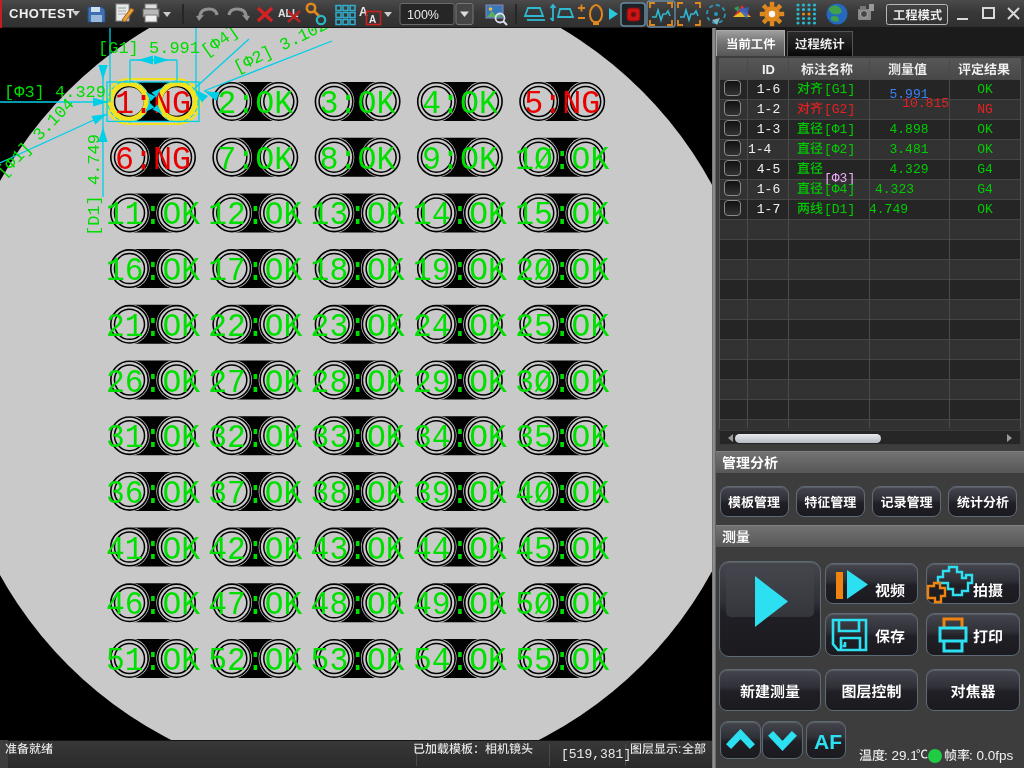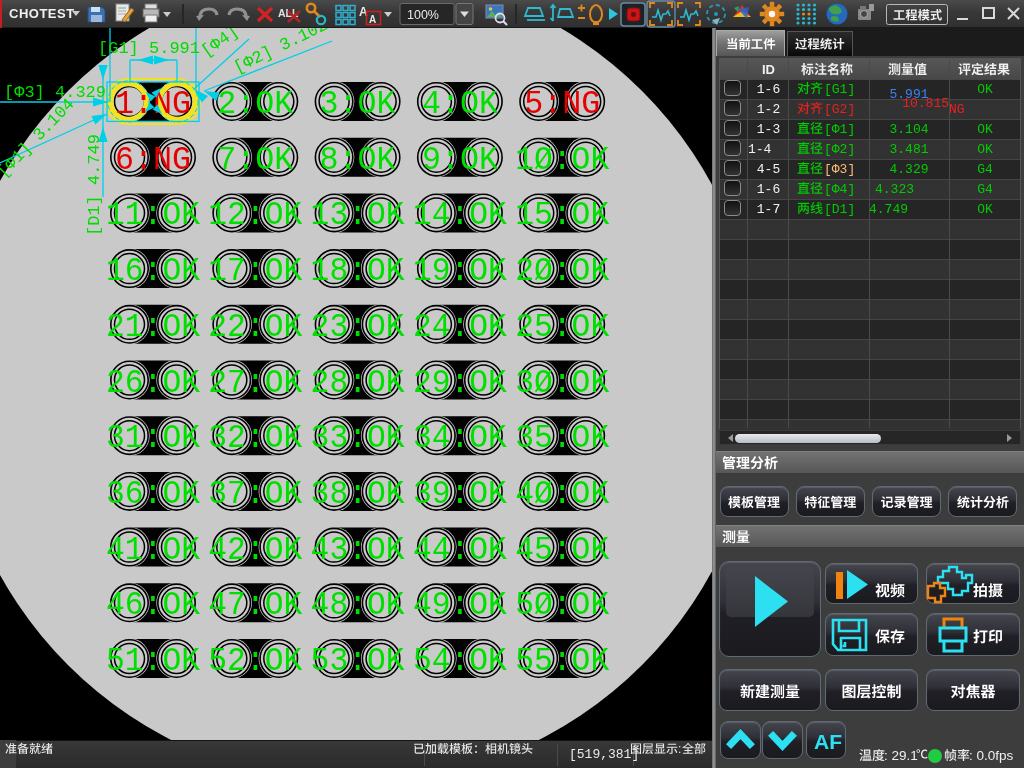--- a/index.html
+++ b/index.html
@@ -815,21 +815,21 @@
     <path d="M162.0 86.0 L157.4 76.5 L152.5 81.4 Z" fill="#00cfe8"></path>
     <g font-family="Liberation Mono" font-size="17" fill="#00dc00">
       <text x="98" y="25">[G1] 5.991</text>
       <text x="4" y="69">[Φ3] 4.329</text>
       <text transform="translate(206,29) rotate(-35)" font-size="17" x="0" y="0">[Φ4]</text>
       <text transform="translate(237,45) rotate(-26)" font-size="17" x="0" y="0">[Φ2] 3.102</text>
       <text transform="translate(4,150) rotate(-46)" x="0" y="0">[Φ1] 3.104</text>
       <text transform="translate(99,208) rotate(-90)" x="0" y="0">[D1] 4.749</text>
     </g>
   </svg>
-<div style="position:absolute;left:16px;top:740px;width:712px;height:28px;background:linear-gradient(#383838,#2a2a2a);border-top:1px solid #141414">
+<div style="position:absolute;left:8px;top:740px;width:712px;height:28px;background:linear-gradient(#383838,#2a2a2a);border-top:1px solid #141414">
     <div style="position:absolute;left:408px;top:3px;width:1px;height:22px;background:#1c1c1c;border-right:1px solid #4a4a4a"></div>
     <div style="position:absolute;left:541px;top:3px;width:1px;height:22px;background:#1c1c1c;border-right:1px solid #4a4a4a"></div>
     <div style="position:absolute;left:617px;top:3px;width:1px;height:22px;background:#1c1c1c;border-right:1px solid #4a4a4a"></div>
     <div style="position:absolute;left:708px;top:3px;width:1px;height:22px;background:#1c1c1c"></div>
     <div style="position:absolute;left:553px;top:6px;font:13px 'Liberation Mono',monospace;color:#e8e8e8">[519,381]</div>
   </div>
 <div style="position:absolute;left:678px;top:742px;font:12px 'Liberation Sans';color:#e8e8e8">:</div>
 <div style="position:absolute;left:712px;top:28px;width:4px;height:740px;background:linear-gradient(90deg,#6a6a6a,#9a9a9a,#565656)"></div>
 <div style="position:absolute;left:716px;top:28px;width:308px;height:740px;background:#3d3d3d"></div>
 <div style="position:absolute;left:716px;top:28px;width:308px;height:28px;background:#1b1b1b"></div>
@@ -860,31 +860,31 @@
     <div style="position:absolute;left:149px;top:0;width:1px;height:100%;background:#4a4a4a"></div>
     <div style="position:absolute;left:229px;top:0;width:1px;height:100%;background:#4a4a4a"></div>
     <div style="position:absolute;left:28px;top:3px;width:41px;text-align:center;font:bold 13px 'Liberation Sans';color:#f0f0f0">ID</div>
     <div style="position:absolute;left:28px;top:23px;width:41px;text-align:center;font:13px 'Liberation Mono';color:#f0f0f0">1-6</div>
     <div style="position:absolute;left:104px;top:23px;font:13px 'Liberation Mono';color:#00cc00">[G1]</div>
     <div style="position:absolute;left:149px;top:28px;width:80px;text-align:center;font:13px 'Liberation Mono';color:#3b82f6">5.991</div>
     <div style="position:absolute;left:229px;top:23px;width:72px;text-align:center;font:13px 'Liberation Mono';color:#00cc00">OK</div>
     <div style="position:absolute;left:28px;top:43px;width:41px;text-align:center;font:13px 'Liberation Mono';color:#f0f0f0">1-2</div>
     <div style="position:absolute;left:104px;top:43px;font:13px 'Liberation Mono';color:#e82020">[G2]</div>
     <div style="position:absolute;left:149px;top:37px;width:80px;text-align:right;font:13px 'Liberation Mono';color:#e82020">10.815</div>
-    <div style="position:absolute;left:229px;top:43px;width:72px;text-align:left;font:13px 'Liberation Mono';color:#e82020">NG</div>
+    <div style="position:absolute;left:229px;top:43px;width:72px;text-align:center;font:13px 'Liberation Mono';color:#e82020">NG</div>
     <div style="position:absolute;left:28px;top:63px;width:41px;text-align:center;font:13px 'Liberation Mono';color:#f0f0f0">1-3</div>
     <div style="position:absolute;left:104px;top:63px;font:13px 'Liberation Mono';color:#00cc00">[Φ1]</div>
-    <div style="position:absolute;left:149px;top:63px;width:80px;text-align:center;font:13px 'Liberation Mono';color:#00cc00">3.104</div>
+    <div style="position:absolute;left:149px;top:63px;width:80px;text-align:center;font:13px 'Liberation Mono';color:#00cc00">4.898</div>
     <div style="position:absolute;left:229px;top:63px;width:72px;text-align:center;font:13px 'Liberation Mono';color:#00cc00">OK</div>
     <div style="position:absolute;left:28px;top:83px;width:41px;font:13px 'Liberation Mono';color:#f0f0f0">1-4</div>
     <div style="position:absolute;left:104px;top:83px;font:13px 'Liberation Mono';color:#00cc00">[Φ2]</div>
     <div style="position:absolute;left:149px;top:83px;width:80px;text-align:center;font:13px 'Liberation Mono';color:#00cc00">3.481</div>
     <div style="position:absolute;left:229px;top:83px;width:72px;text-align:center;font:13px 'Liberation Mono';color:#00cc00">OK</div>
     <div style="position:absolute;left:28px;top:103px;width:41px;text-align:center;font:13px 'Liberation Mono';color:#f0f0f0">4-5</div>
-    <div style="position:absolute;left:104px;top:103px;font:13px 'Liberation Mono';color:#fdba74">[Φ3]</div>
+    <div style="position:absolute;left:104px;top:112px;font:13px 'Liberation Mono';color:#f0abfc">[Φ3]</div>
     <div style="position:absolute;left:149px;top:103px;width:80px;text-align:center;font:13px 'Liberation Mono';color:#00cc00">4.329</div>
     <div style="position:absolute;left:229px;top:103px;width:72px;text-align:center;font:13px 'Liberation Mono';color:#00cc00">G4</div>
     <div style="position:absolute;left:28px;top:123px;width:41px;text-align:center;font:13px 'Liberation Mono';color:#f0f0f0">1-6</div>
     <div style="position:absolute;left:104px;top:123px;font:13px 'Liberation Mono';color:#00cc00">[Φ4]</div>
     <div style="position:absolute;left:155px;top:123px;width:80px;text-align:left;font:13px 'Liberation Mono';color:#00cc00">4.323</div>
     <div style="position:absolute;left:229px;top:123px;width:72px;text-align:center;font:13px 'Liberation Mono';color:#00cc00">G4</div>
     <div style="position:absolute;left:28px;top:143px;width:41px;text-align:center;font:13px 'Liberation Mono';color:#f0f0f0">1-7</div>
     <div style="position:absolute;left:104px;top:143px;font:13px 'Liberation Mono';color:#00cc00">[D1]</div>
     <div style="position:absolute;left:149px;top:143px;width:80px;font:13px 'Liberation Mono';color:#00cc00">4.749</div>
     <div style="position:absolute;left:229px;top:143px;width:72px;text-align:center;font:13px 'Liberation Mono';color:#00cc00">OK</div>

